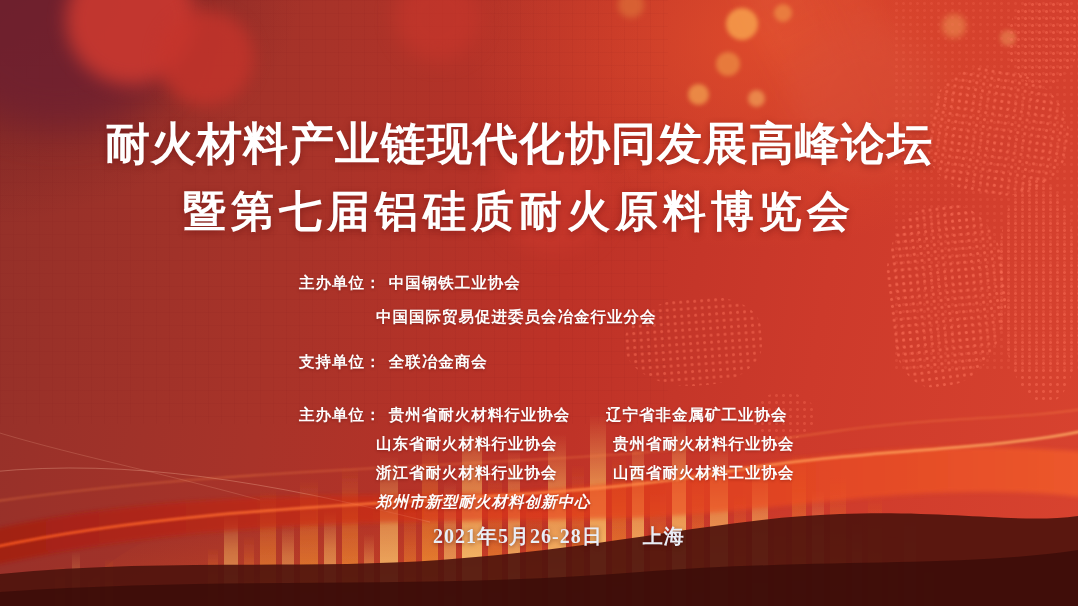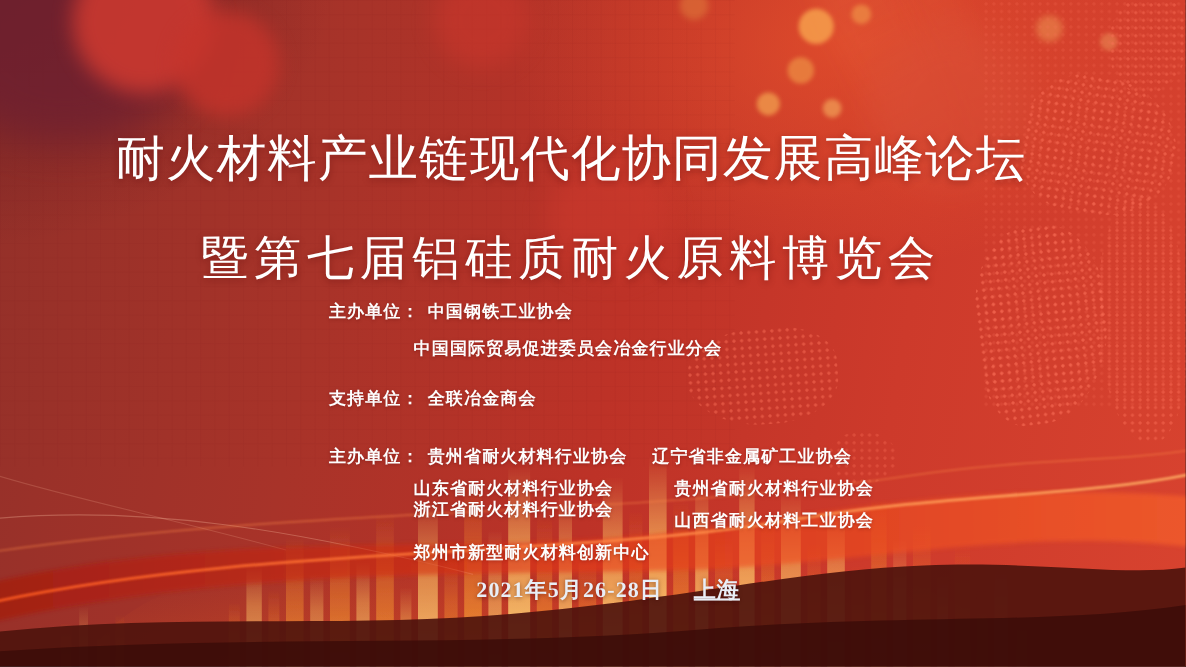--- a/index.html
+++ b/index.html
@@ -48,36 +48,36 @@
   .dm-broad{right:0;top:0;width:185px;height:370px;opacity:.3;}
   .dm-na{left:930px;top:70px;width:140px;height:125px;border-radius:45% 60% 55% 40%;transform:rotate(10deg);opacity:.85;}
   .dm-eu{left:1008px;top:-6px;width:72px;height:92px;border-radius:50% 40% 55% 45%;opacity:.7;}
   .dm-sa{left:888px;top:205px;width:120px;height:180px;border-radius:52% 48% 68% 34%;transform:rotate(-7deg);opacity:.9;}
   .dm-af{left:998px;top:178px;width:82px;height:225px;border-radius:45% 55% 40% 58%;opacity:.7;}
   .dm-w1{left:624px;top:298px;width:138px;height:88px;border-radius:55% 45% 50% 58%;transform:rotate(-4deg);opacity:.75;}
   .dm-w2{left:752px;top:392px;width:64px;height:48px;border-radius:50%;opacity:.5;}
   
   .title{
     left:0;top:120px;width:1038px;text-align:center;color:#ffffff;
-    font-family:"Liberation Serif","DejaVu Serif",serif;font-weight:normal;
+    font-family:"Liberation Serif","DejaVu Serif",serif;font-weight:bold;
     text-shadow:0 2px 7px rgba(95,12,12,.45);
   }
   .title .t1{font-size:45px;letter-spacing:1px;line-height:1.1;}
-  .title .t2{font-size:43px;letter-spacing:5px;line-height:1.1;margin-top:42px;}
+  .title .t2{font-size:43px;letter-spacing:5px;line-height:1.1;margin-top:18px;}
   .info-row{
     position:absolute;white-space:nowrap;color:#fdfdfd;font-size:15.5px;font-weight:700;
     letter-spacing:1px;text-shadow:0 1px 3px rgba(90,10,10,.4);
   }
   .info-row .lbl{margin-right:2px;}
   .footer-date{
     position:absolute;left:433px;top:523px;color:#e9eef6;white-space:nowrap;
     font-family:"Liberation Serif","DejaVu Serif",serif;font-weight:bold;font-size:20px;
     letter-spacing:1px;text-shadow:0 1px 4px rgba(60,8,8,.5);
   }
-  .footer-date .loc{margin-left:22px;text-decoration:underline;}
+  .footer-date .loc{margin-left:34px;}
   svg.layer{display:block;}
 </style>
 </head>
 <body>
 
 <div class="poster">
 
   <div class="layer mosaic"></div>
   <div class="layer ray ray1"></div>
   <div class="layer ray ray2"></div>
@@ -219,28 +219,28 @@
     <span class="val">中国国际贸易促进委员会冶金行业分会</span>
   </div>
 
   <div class="info-row" style="left:299px;top:405px;">
     <span class="lbl">主办单位：</span>
     <span class="val">贵州省耐火材料行业协会</span>
   </div>
   <div class="info-row" style="left:376px;top:434px;text-align:center;">
     <span class="val">山东省耐火材料行业协会</span>
   </div>
-  <div class="info-row" style="left:376px;top:453px;">
+  <div class="info-row" style="left:376px;top:463px;">
     <span class="val">浙江省耐火材料行业协会</span>
   </div>
-  <div class="info-row" style="left:376px;top:492px;">
+  <div class="info-row" style="left:376px;top:492px;font-style:italic;">
     <span class="val">郑州市新型耐火材料创新中心</span>
   </div>
 
-  <div class="info-row" style="left:593px;top:405px;">
+  <div class="info-row" style="left:606px;top:405px;">
     <span class="val">辽宁省非金属矿工业协会</span>
   </div>
   <div class="info-row" style="left:613px;top:434px;">
     <span class="val">贵州省耐火材料行业协会</span>
   </div>
   <div class="info-row" style="left:613px;top:463px;">
     <span class="val">山西省耐火材料工业协会</span>
   </div>
 
   <div class="footer-date">

